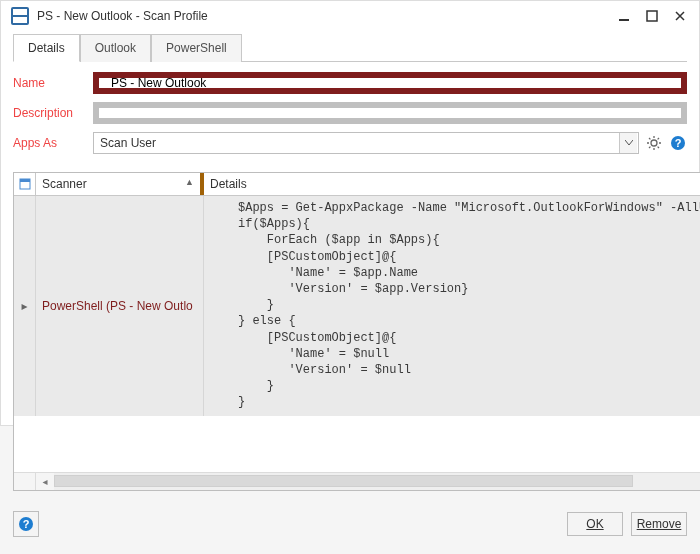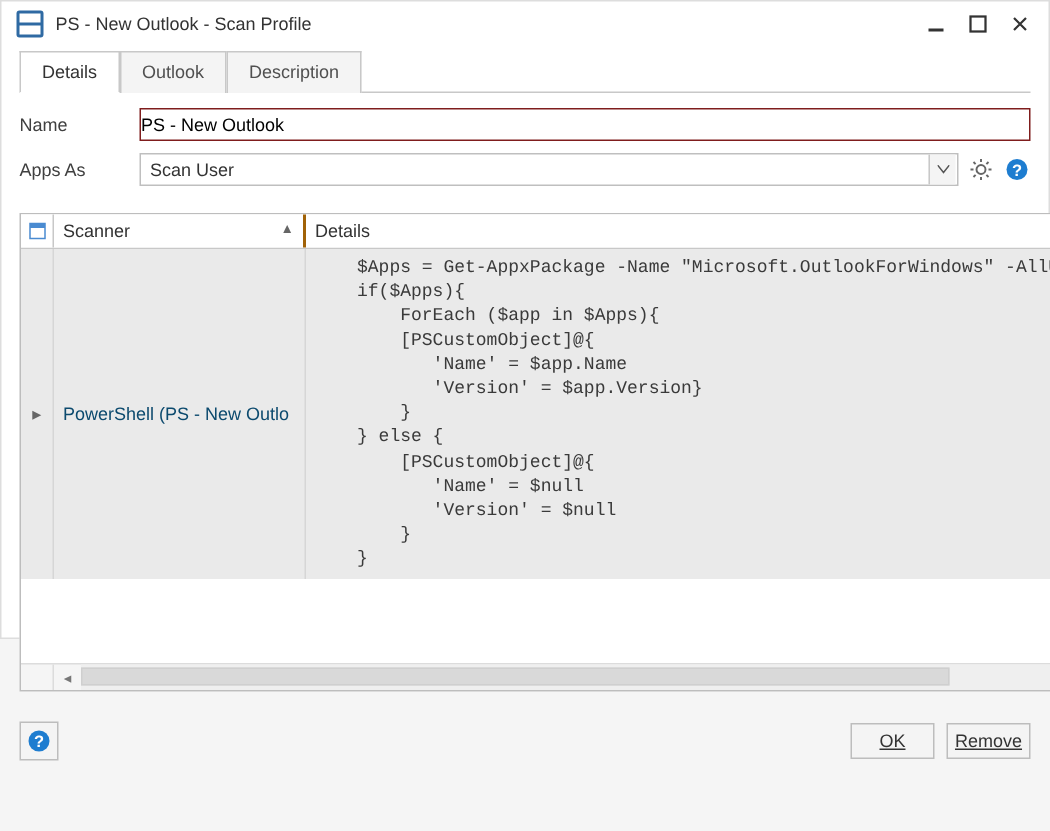--- a/index.html
+++ b/index.html
@@ -62,27 +62,27 @@
     border-bottom: 1px solid #fff;
     color: #333;
   }
   .form-row {
     display: flex;
     align-items: center;
     margin-bottom: 8px;
   }
   .form-label {
     width: 80px;
-    color: #404040;
+    color: #ef4444;
   }
   .text-input {
     flex: 1;
     height: 22px;
-    border: 1px solid #7f1d1d;
-    padding: 2px 0;
+    border: 6px solid #7f1d1d;
+    padding: 2px 12px;
     font: inherit;
   }
   .text-input.plain { border-color: #bfbfbf; }
   .select-wrap {
     flex: 1;
     display: flex;
     align-items: center;
   }
   .select {
     flex: 1;
@@ -126,21 +126,21 @@
   }
   .gh-handle {
     width: 22px;
     border-right: 1px solid #c8c8c8;
     display:flex;align-items:center;justify-content:center;
     background:#fff;
   }
   .gh-scanner {
     width: 168px;
     padding: 4px 6px;
-    border-right: 2px solid #a16207;
+    border-right: 4px solid #a16207;
     display: flex;
     align-items: flex-start;
     background:#fff;
   }
   .gh-details { flex: 1; padding: 4px 6px; background:#fff; }
   .sort-caret { margin-left: auto; font-size: 9px; color: #666; }
   .grid-body {
     flex: 1;
     background: #e9e9e9;
     position: relative;
@@ -161,21 +161,21 @@
     border-right: 1px solid #d6d6d6;
     display:flex;align-items:center;justify-content:center;
     color:#666;
     background:#eaeaea;
   }
   .row-scanner {
     width: 168px;
     border-right: 1px solid #d6d6d6;
     padding: 16px 6px;
     display:flex;align-items:center;
-    color:#0c4a6e;
+    color:#7f1d1d;
     white-space: nowrap;
     overflow: hidden;
     background:#eaeaea;
   }
   .row-details {
     flex: 1;
     padding: 4px 10px 4px 34px;
     font-family: Liberation Mono, monospace;
     font-size: 12px;
     white-space: pre;
@@ -255,28 +255,32 @@
           </svg>
       </span>
     </div>
   </div>
 
   <div class="content">
 
     <div class="tabs">
       <div class="tab active">Details</div>
       <div class="tab">Outlook</div>
-      <div class="tab">Description</div>
+      <div class="tab">PowerShell</div>
     </div>
 
     <div class="form-row">
       <div class="form-label">Name</div>
       <input class="text-input" value="PS - New Outlook" style="">
     </div>
 
+    <div class="form-row">
+      <div class="form-label">Description</div>
+      <input class="text-input plain" value="" style="">
+    </div>
 
     <div class="form-row">
       <div class="form-label">Apps As</div>
       <div class="select-wrap">
         <div class="select">
           <span style="flex:1">Scan User</span>
           <span class="select-caret">
             <svg width="8" height="6">
                 <path d="M0 0 L4 5 L8 0" fill="none" stroke="#555" stroke-width="1"></path>
               </svg>

